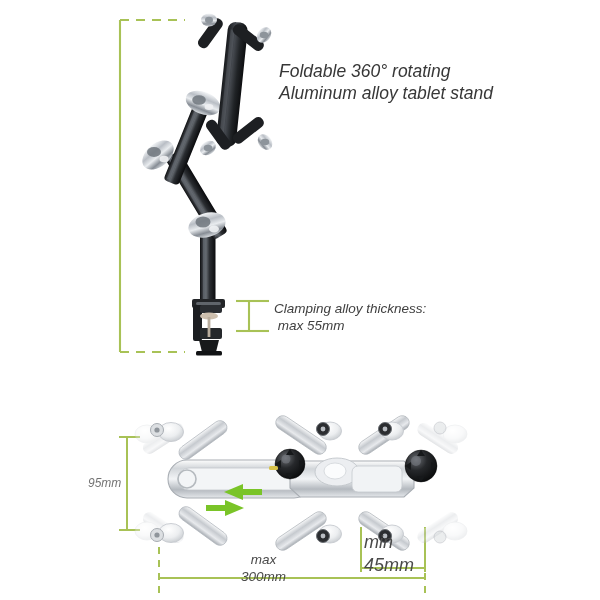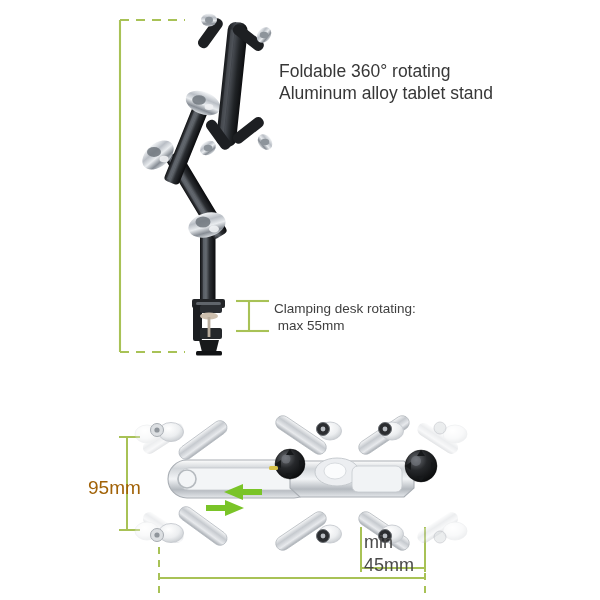--- a/index.html
+++ b/index.html
@@ -13,20 +13,21 @@
     position: relative;
     overflow: hidden;
     font-family: "Liberation Sans", sans-serif;
     color: #3a3a3a;
   }
   .stage {
     position: absolute;
     inset: 0;
     width: 600px;
     height: 508px;
+    font-style: italic;
   }
   .txt {
     position: absolute;
     white-space: pre;
     line-height: 1.28;
   }
   #headline {
     left: 279px;
     top: 60px;
     font-size: 17.5px;
@@ -46,22 +47,22 @@
   }
   #clips-heading {
     left: 107px;
     top: 392px;
     font-size: 16.5px;
     color: #4a4a4a;
   }
   #h95 {
     left: 88px;
     top: 476px;
-    font-size: 19px;
-    color: #a16207;
+    font-size: 12px;
+    color: #737373;
   }
   #wmax {
     left: 241px;
     top: 551px;
     font-size: 13.5px;
     color: #4a4a4a;
     text-align: center;
   }
   #wmin {
     left: 364px;
@@ -341,23 +342,25 @@
         <path d="M206 505 L225 505 L225 500 L244 508 L225 516 L225 511 L206 511 Z" fill="#7ac428"></path>
       </g>
 
     </g>
   </svg>
 
   <div class="txt" id="headline">Foldable 360° rotating
 Aluminum alloy tablet stand</div>
 
 
-  <div class="txt" id="clamp-label">Clamping desk rotating:
+  <div class="txt" id="clamp-label">Clamping alloy thickness:
  max 55mm</div>
 
 
   <div class="txt" id="h95">95mm</div>
 
+  <div class="txt" id="wmax">max
+300mm</div>
 
   <div class="txt" id="wmin">min
 45mm</div>
 
 </div>
 
 </body></html>

